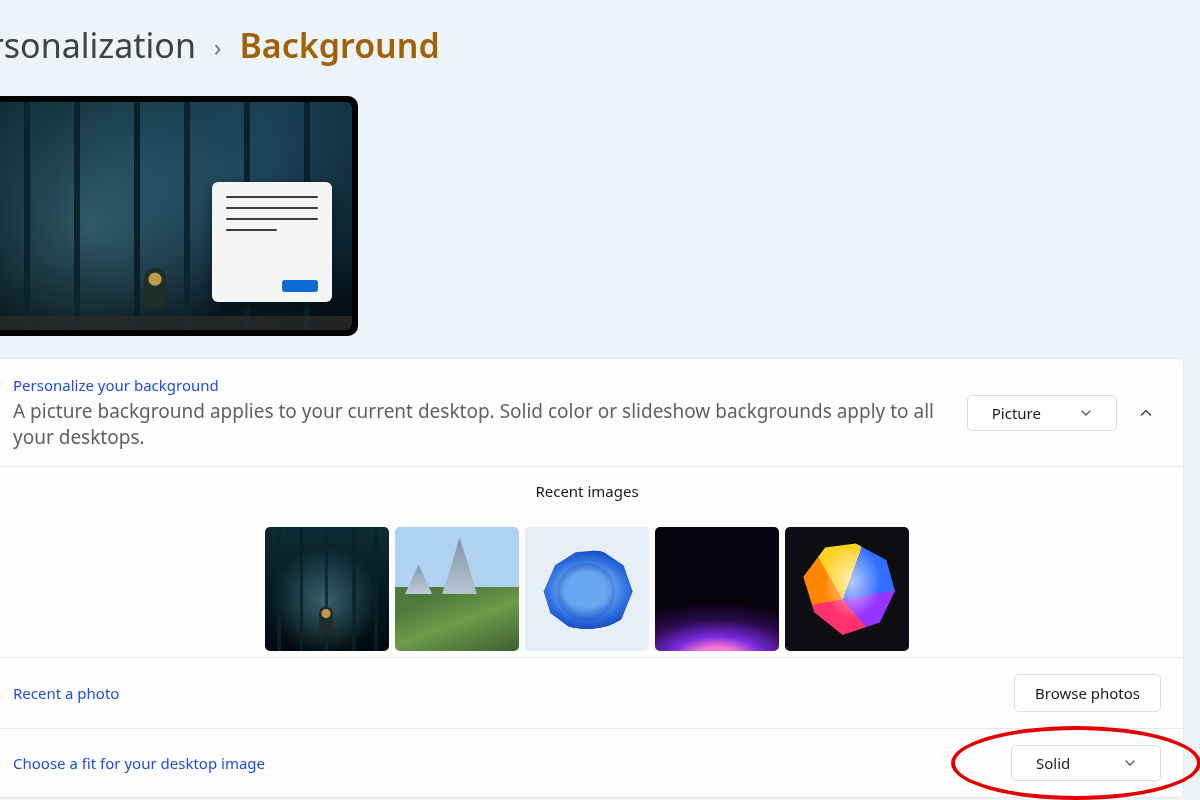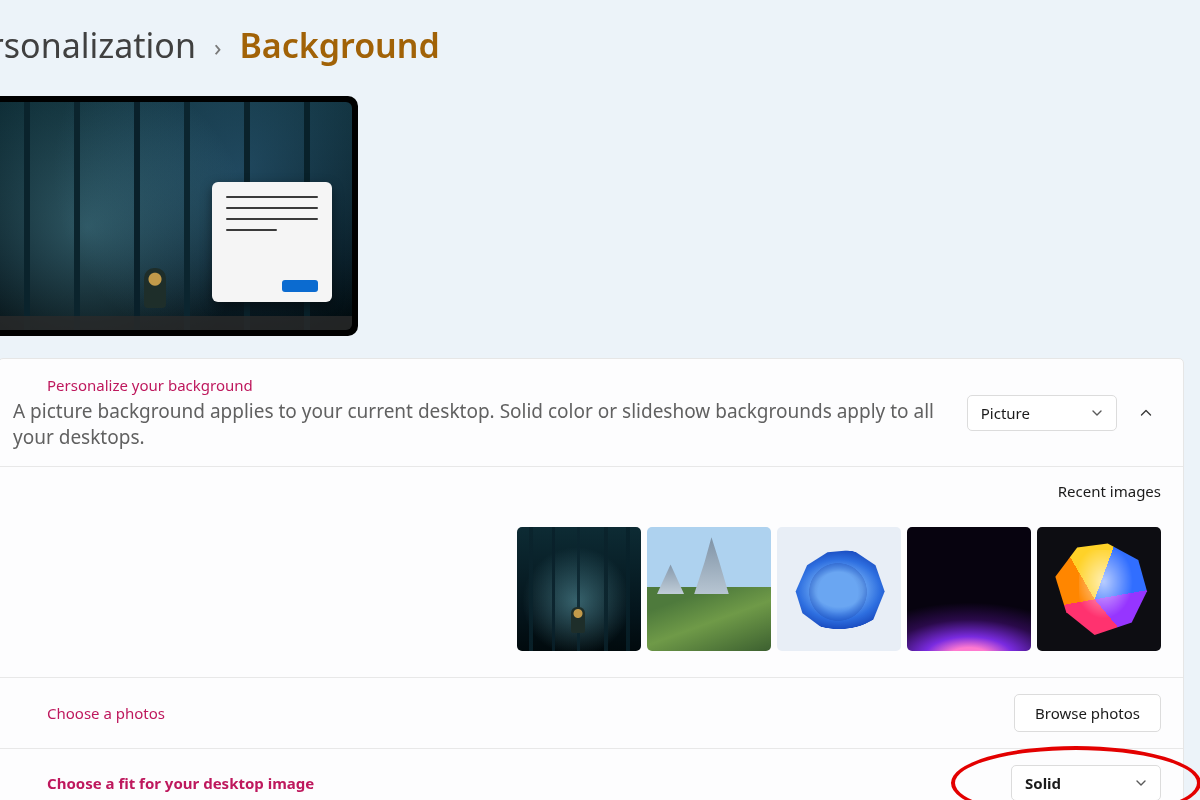--- a/index.html
+++ b/index.html
@@ -109,61 +109,61 @@
     border-radius: 5px;
   }
   .row {
     display: flex;
     align-items: center;
     padding: 16px 22px 16px 14px;
     border-bottom: 1px solid #e8e8e8;
     min-height: 66px;
     gap: 14px;
   }
-  .row:last-child { border-bottom: none; font-weight: bold; }
+  .row:last-child { border-bottom: none; }
   .row .labels { flex: 1 1 auto; }
-  .row .title { font-size: 15px; color: #be185d; margin-left: 34px; }
+  .row .title { font-size: 15px; color: #1d4ed8; }
   .row .subtitle {
     font-size: 19px;
     color: #616161;
     margin-top: 4px;
     line-height: 1.35;
   }
   .select {
     min-width: 150px;
     height: 36px;
     border: 1px solid #dcdcdc;
     border-radius: 5px;
     background: #fff;
     display: flex;
     align-items: center;
     justify-content: space-between;
-    padding: 0 13px;
+    padding: 0 24px;
     font-size: 15px;
     color: #1b1b1b;
     cursor: pointer;
   }
   .select.small { min-width: 150px; }
   .chev-down {
     width: 12px; height: 12px;
     display: inline-block;
   }
   .chev-down svg, .chev-up svg { display:block; }
   .expander {
     width: 34px; height: 34px;
     display: flex; align-items: center; justify-content: center;
     cursor: pointer;
     color: #474747;
   }
 
   .recent-row {
     flex-direction: column;
-    align-items: flex-end;
+    align-items: center;
     padding-top: 14px;
-    padding-bottom: 26px;
+    padding-bottom: 6px;
   }
   .recent-title { font-size: 15px; margin-bottom: 12px; }
   .thumbs {
     display: flex;
     gap: 6px;
   }
   .thumb {
     width: 124px;
     height: 124px;
     border-radius: 5px;
@@ -322,21 +322,21 @@
           <div class="thumb t1" title="forest-character"></div>
           <div class="thumb t2" title="mountain-landscape"></div>
           <div class="thumb t3" title="windows-bloom-blue"></div>
           <div class="thumb t4" title="purple-glow"></div>
           <div class="thumb t5" title="abstract-ribbons-dark"></div>
         </div>
       </div>
 
       <div class="row">
         <div class="labels">
-          <div class="title">Choose a photos</div>
+          <div class="title">Recent a photo</div>
         </div>
         <div class="button">
           <span>Browse photos</span>
         </div>
       </div>
 
       <div class="row fit-row">
         <div class="labels">
           <div class="title">Choose a fit for your desktop image</div>
         </div>

